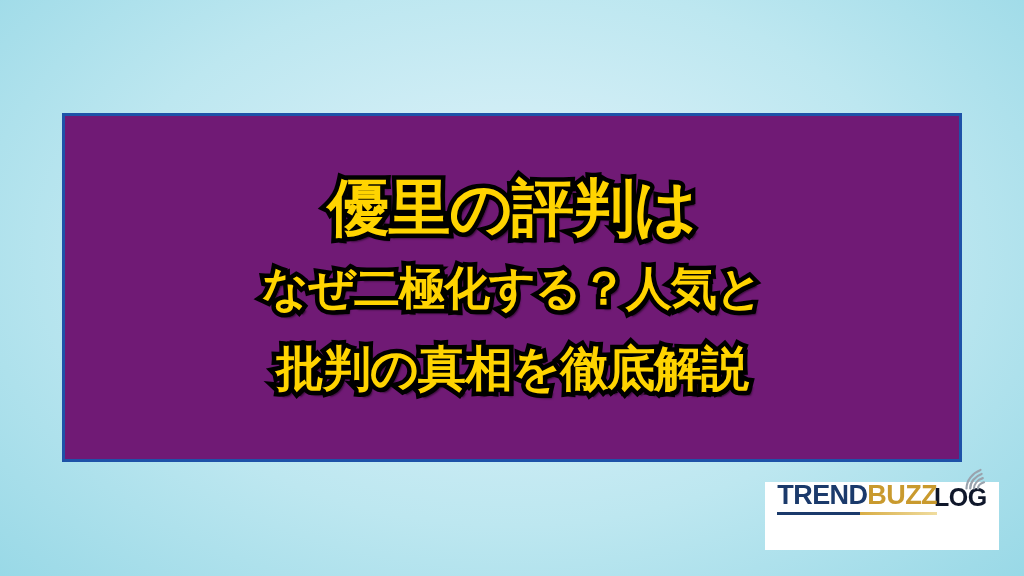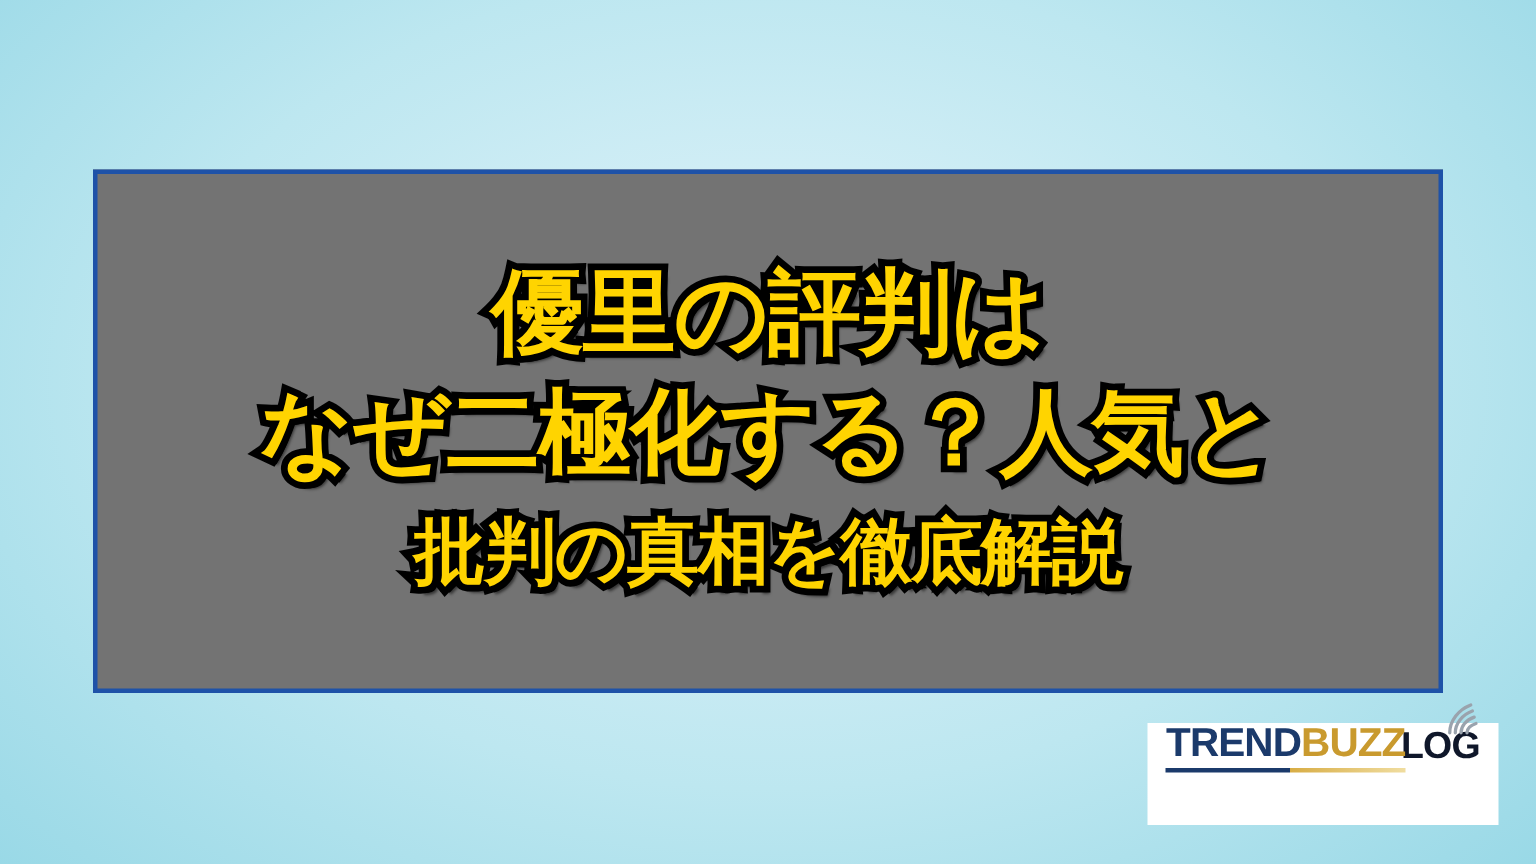--- a/index.html
+++ b/index.html
@@ -30,21 +30,21 @@
         #76cbdd 100%);
   }
 
   
   .card {
     position: absolute;
     left: 62px;
     top: 113px;
     width: 900px;
     height: 349px;
-    background: #737373;
+    background: #701a75;
     border: 3px solid #1e52a8;
     box-sizing: border-box;
     display: flex;
     flex-direction: column;
     align-items: flex-start;
     justify-content: center;
   }
 
   
   .headline {
@@ -61,21 +61,21 @@
     letter-spacing: -1px;
     color: #FFD400;
     white-space: nowrap;
     -webkit-text-stroke: 9px #000000;
     paint-order: stroke fill;
     text-shadow:
        3px 4px 0 #000,
        4px 5px 2px rgba(0,0,0,0.55);
   }
   .hl-line.l1 { font-size: 62px; }
-  .hl-line.l2 { font-size: 62px; }
+  .hl-line.l2 { font-size: 46px; }
   .hl-line.l3 { font-size: 48px; }
 
   
   .logo-box {
     position: absolute;
     left: 765px;
     top: 482px;
     width: 234px;
     height: 68px;
     background: #ffffff;

